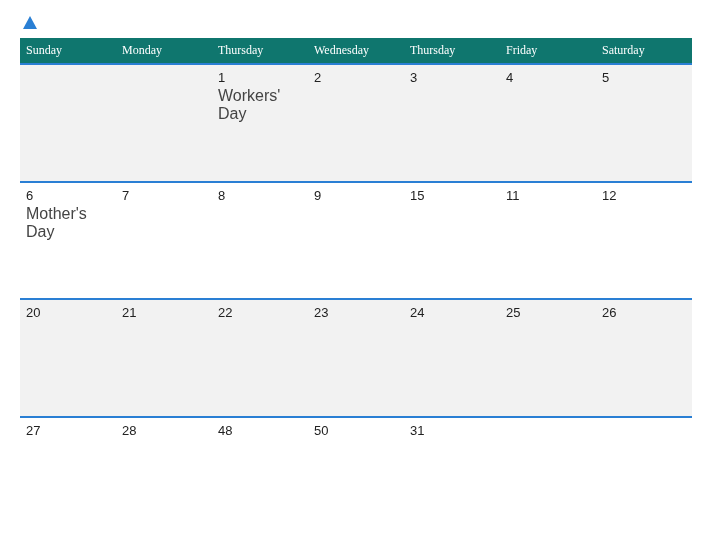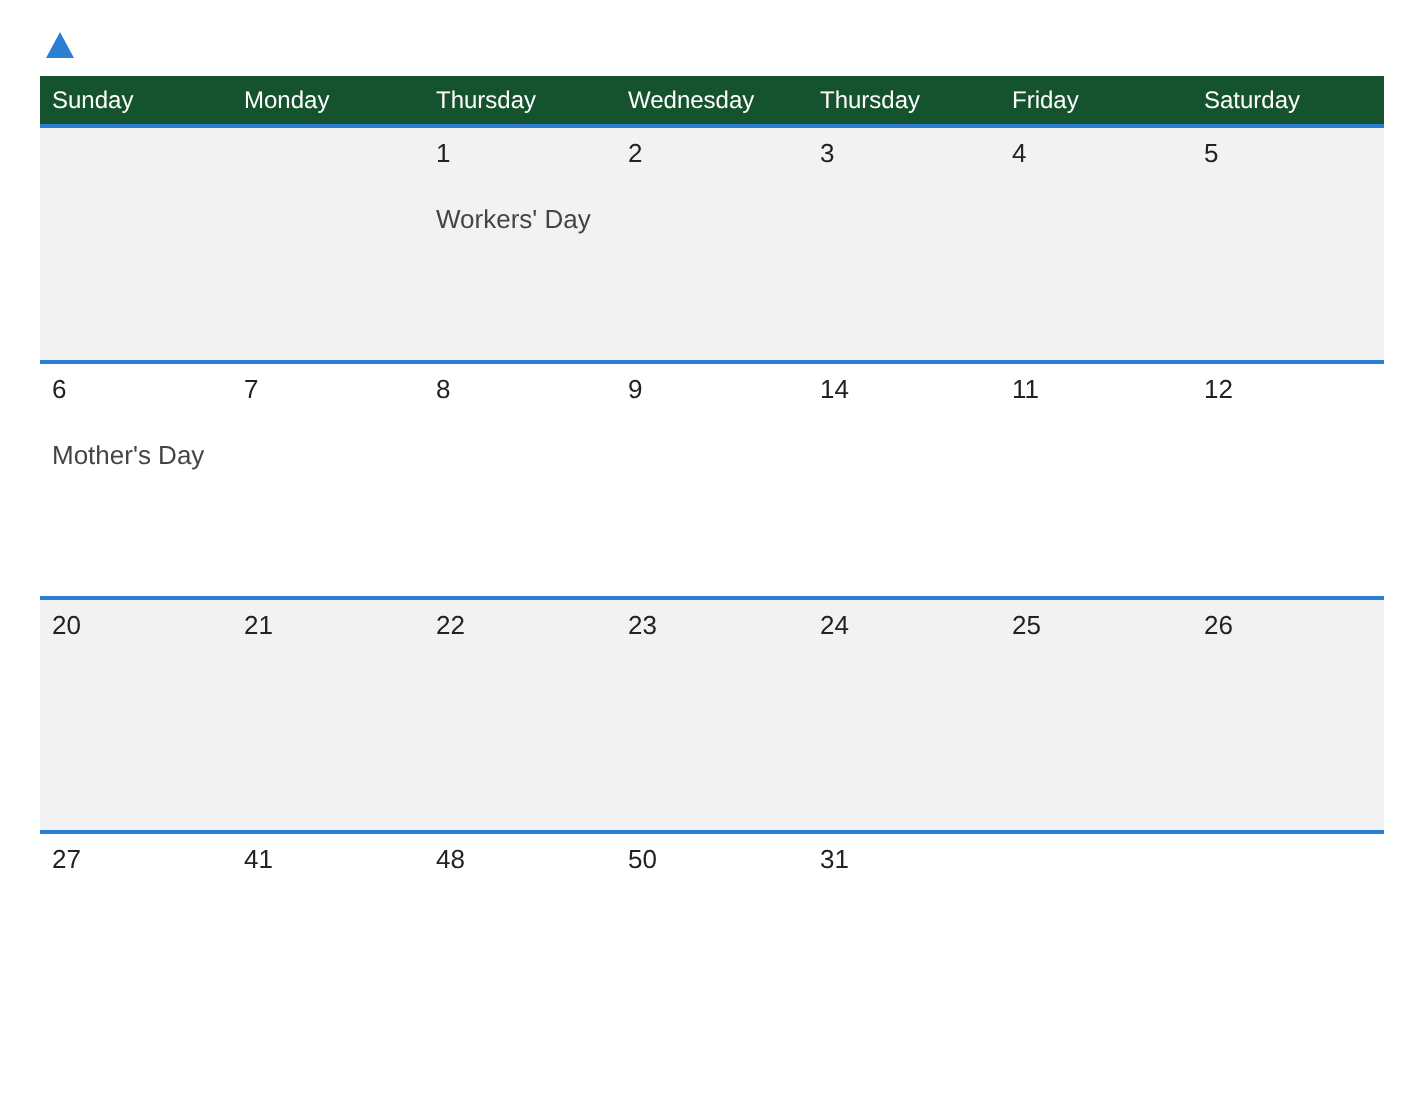--- a/index.html
+++ b/index.html
@@ -68,21 +68,22 @@
     }
 
     
     .calendar {
       width: 100%;
       border-collapse: collapse;
       flex: 1;
     }
 
     .calendar thead tr {
-      background-color: #14532d;
+      background-color: #0f766e;
+      font-family: Liberation Serif, serif;
     }
 
     .calendar thead th {
       color: #fff;
       font-size: 12px;
       font-weight: normal;
       padding: 5px 6px;
       text-align: left;
       border: none;
     }
@@ -109,23 +110,23 @@
     }
 
     .day-number {
       display: block;
       font-size: 13px;
       color: #222;
     }
 
     .holiday-label {
       display: block;
-      font-size: 13px;
+      font-size: 16px;
       color: #444;
-      margin-top: 18px;
+      margin-top: 2px;
     }
 
     .empty-cell {
       background: inherit;
     }
   </style>
 </head>
 <body>
 
 <div class="header">
@@ -181,21 +182,21 @@
         <td>
           <span class="day-number">7</span>
         </td>
         <td>
           <span class="day-number">8</span>
         </td>
         <td>
           <span class="day-number">9</span>
         </td>
         <td>
-          <span class="day-number">14</span>
+          <span class="day-number">15</span>
         </td>
         <td>
           <span class="day-number">11</span>
         </td>
         <td>
           <span class="day-number">12</span>
         </td>
       </tr>
       <tr>
         <td>
@@ -218,21 +219,21 @@
         </td>
         <td>
           <span class="day-number">26</span>
         </td>
       </tr>
       <tr>
         <td>
           <span class="day-number">27</span>
         </td>
         <td>
-          <span class="day-number">41</span>
+          <span class="day-number">28</span>
         </td>
         <td>
           <span class="day-number">48</span>
         </td>
         <td>
           <span class="day-number">50</span>
         </td>
         <td>
           <span class="day-number">31</span>
         </td>

